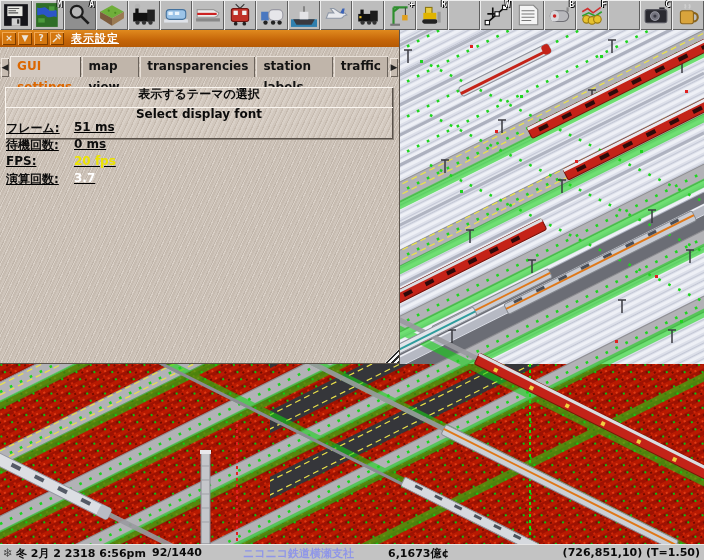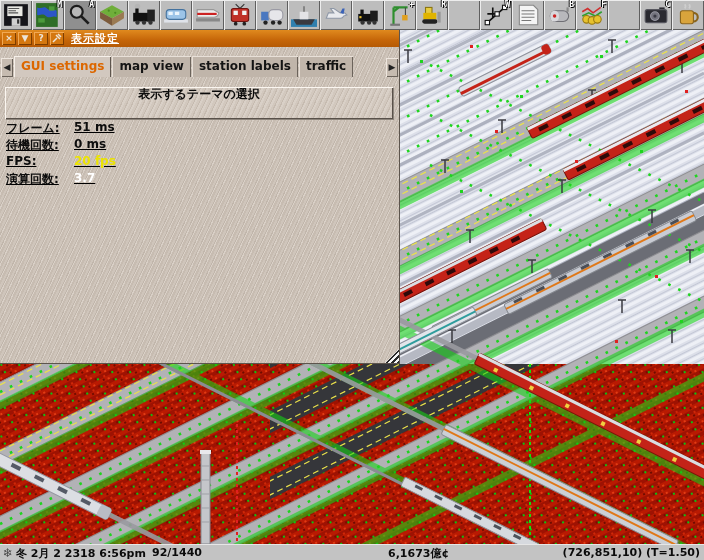--- a/index.html
+++ b/index.html
@@ -597,27 +597,29 @@
             <path d="M2 10L6 6M5 3l4 4M7 2l3 3" stroke="#ece4d8" stroke-width="1.5" fill="none"></path>
           </svg>
       </div>
       <span id="wtitle">表示設定</span>
     </div>
 
     <div id="tabrow">
       <div class="tabarrow">◀</div>
       <div class="tab active">GUI settings</div>
       <div class="tab">map view</div>
+      <div class="tab">transparencies</div>
       <div class="tab">station labels</div>
       <div class="tab">traffic</div>
       <div class="spacer"></div>
       <div class="tabarrow">▶</div>
     </div>
 
     <div class="bigbtn" id="btn-theme">表示するテーマの選択</div>
+    <div class="bigbtn" id="btn-font">Select display font</div>
 
     <div id="stats">
       <div class="srow">
         <span class="slabel">フレーム:</span>
         <span class="sval">51 ms</span>
       </div>
       <div class="srow">
         <span class="slabel">待機回数:</span>
         <span class="sval">0 ms</span>
       </div>
@@ -631,17 +633,18 @@
       </div>
     </div>
 
     <div id="resize"></div>
   </div>
 
   <div id="statusbar">
     <span id="sb-season">❄</span>
     <span id="sb-date">冬 2月 2 2318  6:56pm</span>
     <span id="sb-tick">92/1440</span>
+    <span id="sb-company">ニコニコ鉄道横瀬支社</span>
     <span id="sb-money">6,1673億¢</span>
     <span id="sb-coords">(726,851,10) (T=1.50)</span>
   </div>
 
 </div>
 
 </body></html>

